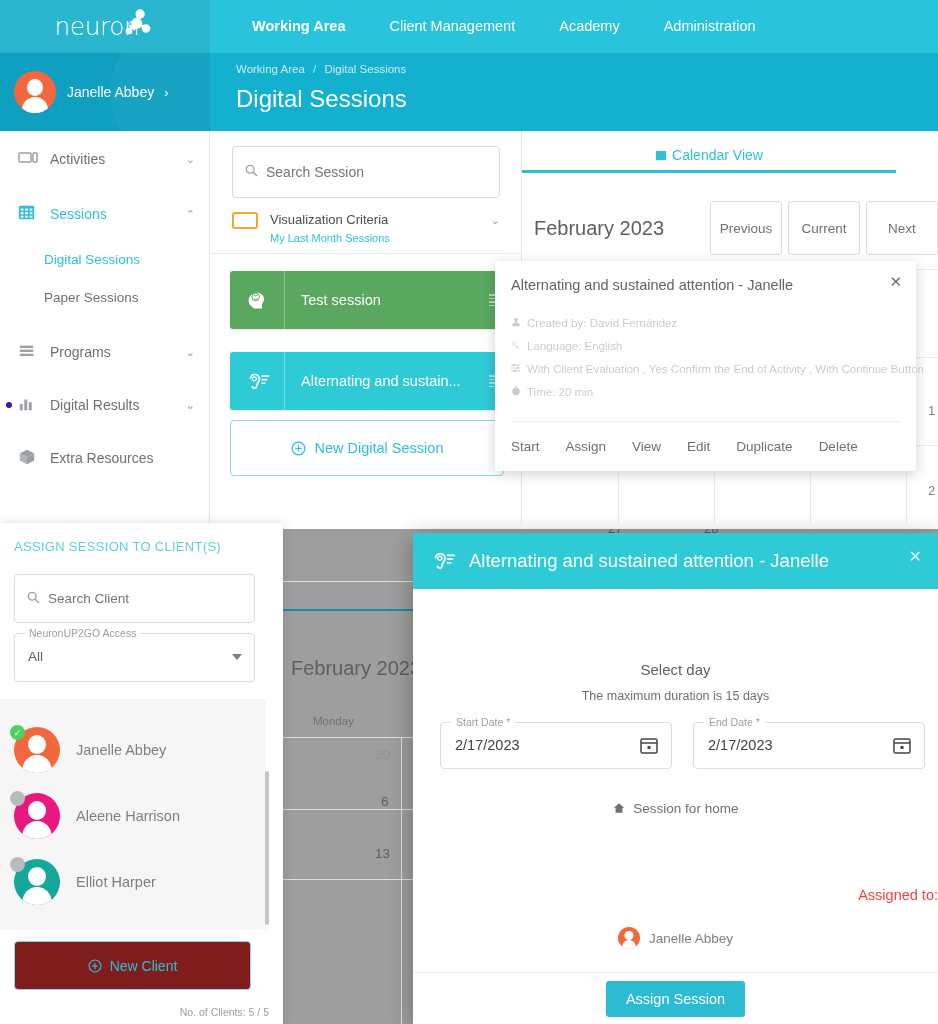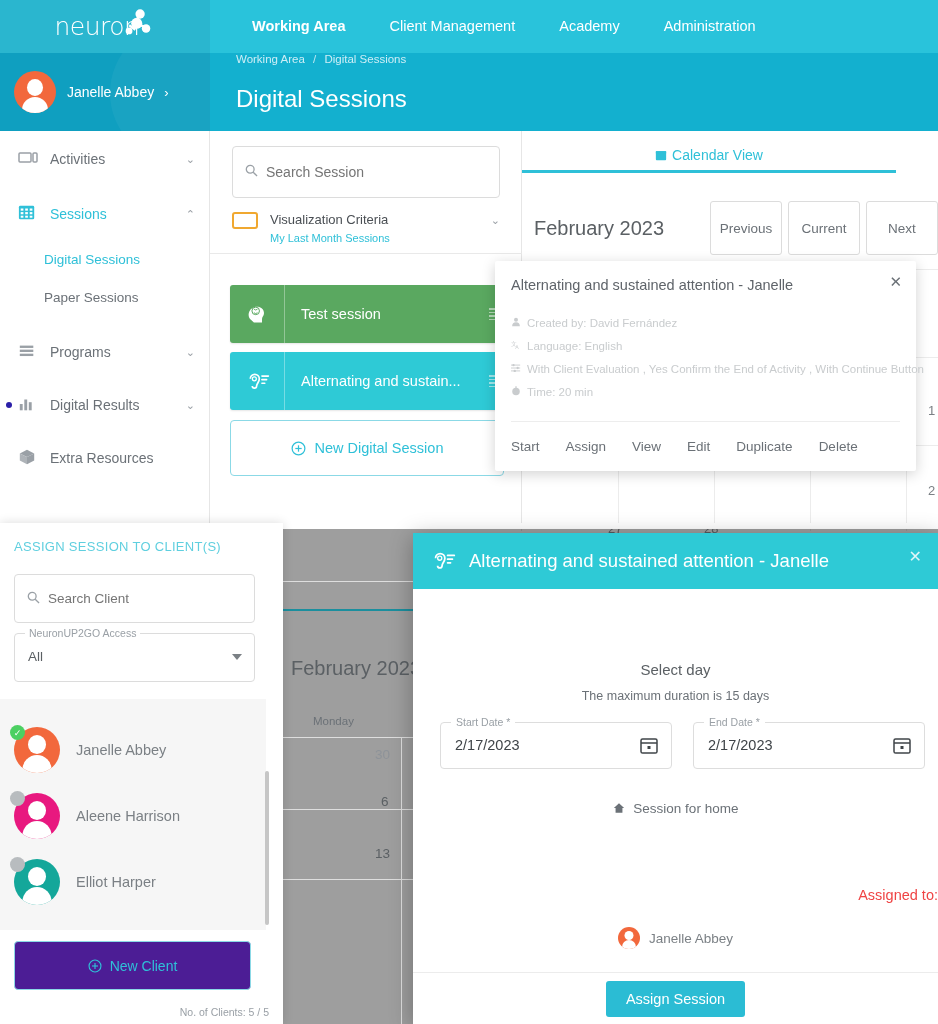--- a/index.html
+++ b/index.html
@@ -50,21 +50,21 @@
     background: rgba(255,255,255,0.045);
   }
   .avatar-hdr {
     width: 42px; height: 42px; border-radius: 50%; background: #f2683c;
     position: relative; overflow: hidden; flex: 0 0 auto;
   }
   .avatar-hdr .head { position:absolute; left:50%; top:8px; transform:translateX(-50%); width:16px; height:17px; border-radius:50%; background:#fff; }
   .avatar-hdr .body { position:absolute; left:50%; bottom:-4px; transform:translateX(-50%); width:26px; height:20px; border-radius:13px 13px 0 0; background:#fff; }
   .user-name { color:#fff; font-size:14px; margin-left:11px; }
   .user-chev { color:#fff; font-size:13px; margin-left:10px; }
-  .crumbs { position:absolute; left:236px; top:0; font-size:11.5px; color:#cdeef6; }
+  .crumbs { position:absolute; left:236px; top:10px; font-size:11.5px; color:#cdeef6; }
   .crumbs .sep { margin:0 5px; color:#bfe8f2; }
   .crumbs span { cursor:pointer; }
   .page-title { position:absolute; left:236px; top:32px; font-size:24px; color:#ffffff; font-weight:400; }
 
   
   .sidebar {
     position: absolute; left: 0; top: 131px; width: 210px; height: 400px;
     background: #ffffff; border-right: 1px solid #e6e6e6;
   }
   .side-item {
@@ -161,21 +161,21 @@
   .ap-caret { position:absolute; right:12px; top:20px; width:0; height:0; border-left:5px solid transparent; border-right:5px solid transparent; border-top:6px solid #7b8085; }
   .ap-listwrap { position:absolute; left:0; top:176px; width:266px; height:231px; background:#f6f6f6; overflow:hidden; }
   .client-row { height:66px; display:flex; align-items:center; padding-left:14px; cursor:pointer; position:relative; }
   .cl-av { width:46px; height:46px; border-radius:50%; position:relative; overflow:hidden; flex:0 0 auto; }
   .cl-av .head { position:absolute; left:50%; top:8px; transform:translateX(-50%); width:18px; height:19px; border-radius:50%; background:#fff; }
   .cl-av .body { position:absolute; left:50%; bottom:-4px; transform:translateX(-50%); width:29px; height:22px; border-radius:15px 15px 0 0; background:#fff; }
   .cl-badge { position:absolute; left:10px; top:8px; width:15px; height:15px; border-radius:50%; z-index:3; display:flex; align-items:center; justify-content:center; color:#fff; font-size:9px; }
   .cl-name { font-size:14.5px; color:#7b8085; margin-left:16px; }
   .newclient {
     position:absolute; left:14px; top:418px; width:237px; height:49px;
-    border:1px solid #8bd9e6; border-radius:4px; background:#4c1d95;
+    border:1px solid #8bd9e6; border-radius:4px; background:#7f1d1d;
     display:flex; align-items:center; justify-content:center; color:#2fc0d8; font-size:14px; cursor:pointer;
   }
   .ap-count { position:absolute; right:14px; bottom:6px; font-size:10.5px; color:#9aa0a6; }
   .ap-scroll { position:absolute; right:14px; top:248px; width:4px; height:154px; background:#c6c6c6; border-radius:2px; }
 
   
   .backdrop { position:absolute; left:283px; top:529px; width:655px; height:495px; background:rgba(0,0,0,0.38); }
   .bd-cal { position:absolute; left:0; top:0; width:655px; height:495px; overflow:hidden; }
   .bd-month { position:absolute; left:8px; top:128px; font-size:20px; color:#5b6064; white-space:nowrap; }
   .bd-dayhdr { position:absolute; left:30px; top:186px; font-size:11.5px; color:#6b7177; }
@@ -352,21 +352,21 @@
       <span class="viz-check"></span>
       <span>
         <span class="viz-main">Visualization Criteria</span><br>
         <span class="viz-sub">My Last Month Sessions</span>
       </span>
       <span class="viz-chev">⌄</span>
     </div>
     <div class="list-div"></div>
   </div>
 
-  <div class="session-card" style="top:285px; width:274px; background:#5aa860;">
+  <div class="session-card" style="top:271px; width:274px; background:#5aa860;">
     <span class="sc-ico">
       <svg viewBox="0 0 30 30" width="27" height="27">
           <path d="M8 21 C4 19 4 11 9 8 C13 5 21 6 22 12 C23 16 20 17 20 20 L20 24 L11 24 Z" fill="#fff"></path>
           <circle cx="13" cy="11" r="4.2" fill="none" stroke="#5aa860" stroke-width="1.1"></circle>
           <path d="M11 9 q2 2 4 0 M11 13 q2 2 4 0" stroke="#5aa860" stroke-width="1" fill="none"></path>
         </svg>
     </span>
     <span class="sc-title">Test session</span>
     <span class="sc-grip">
         <i></i>

